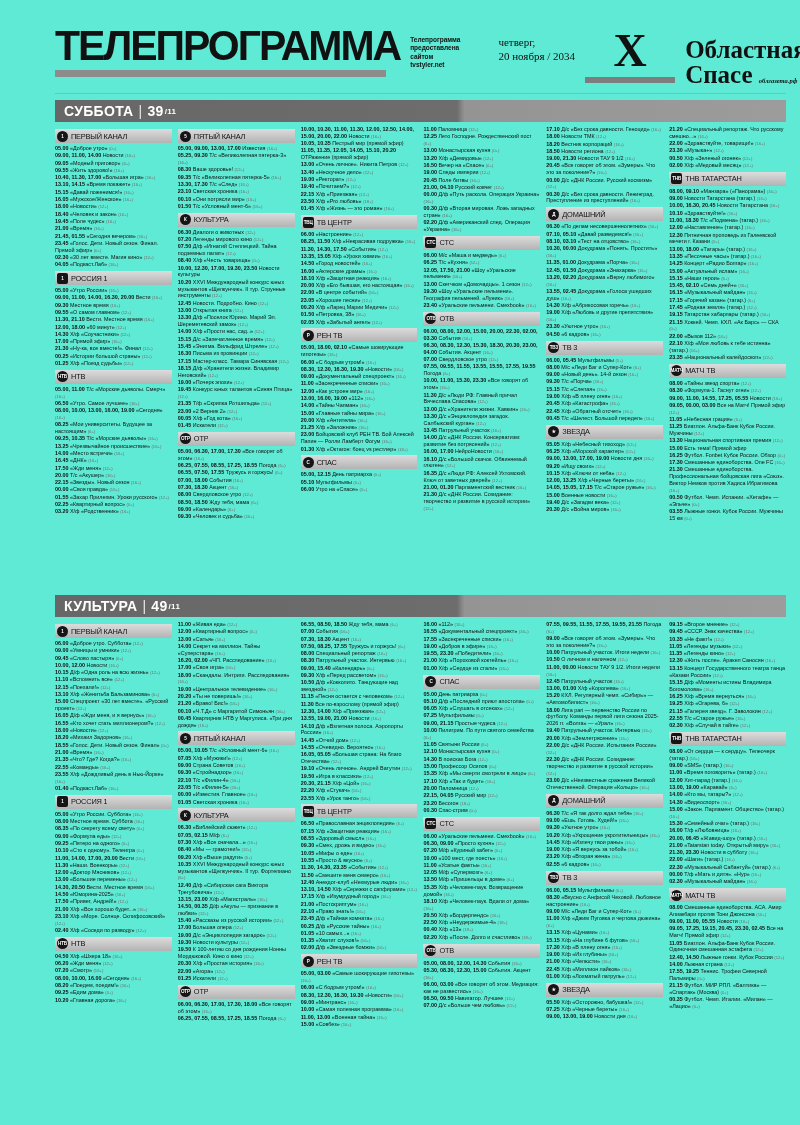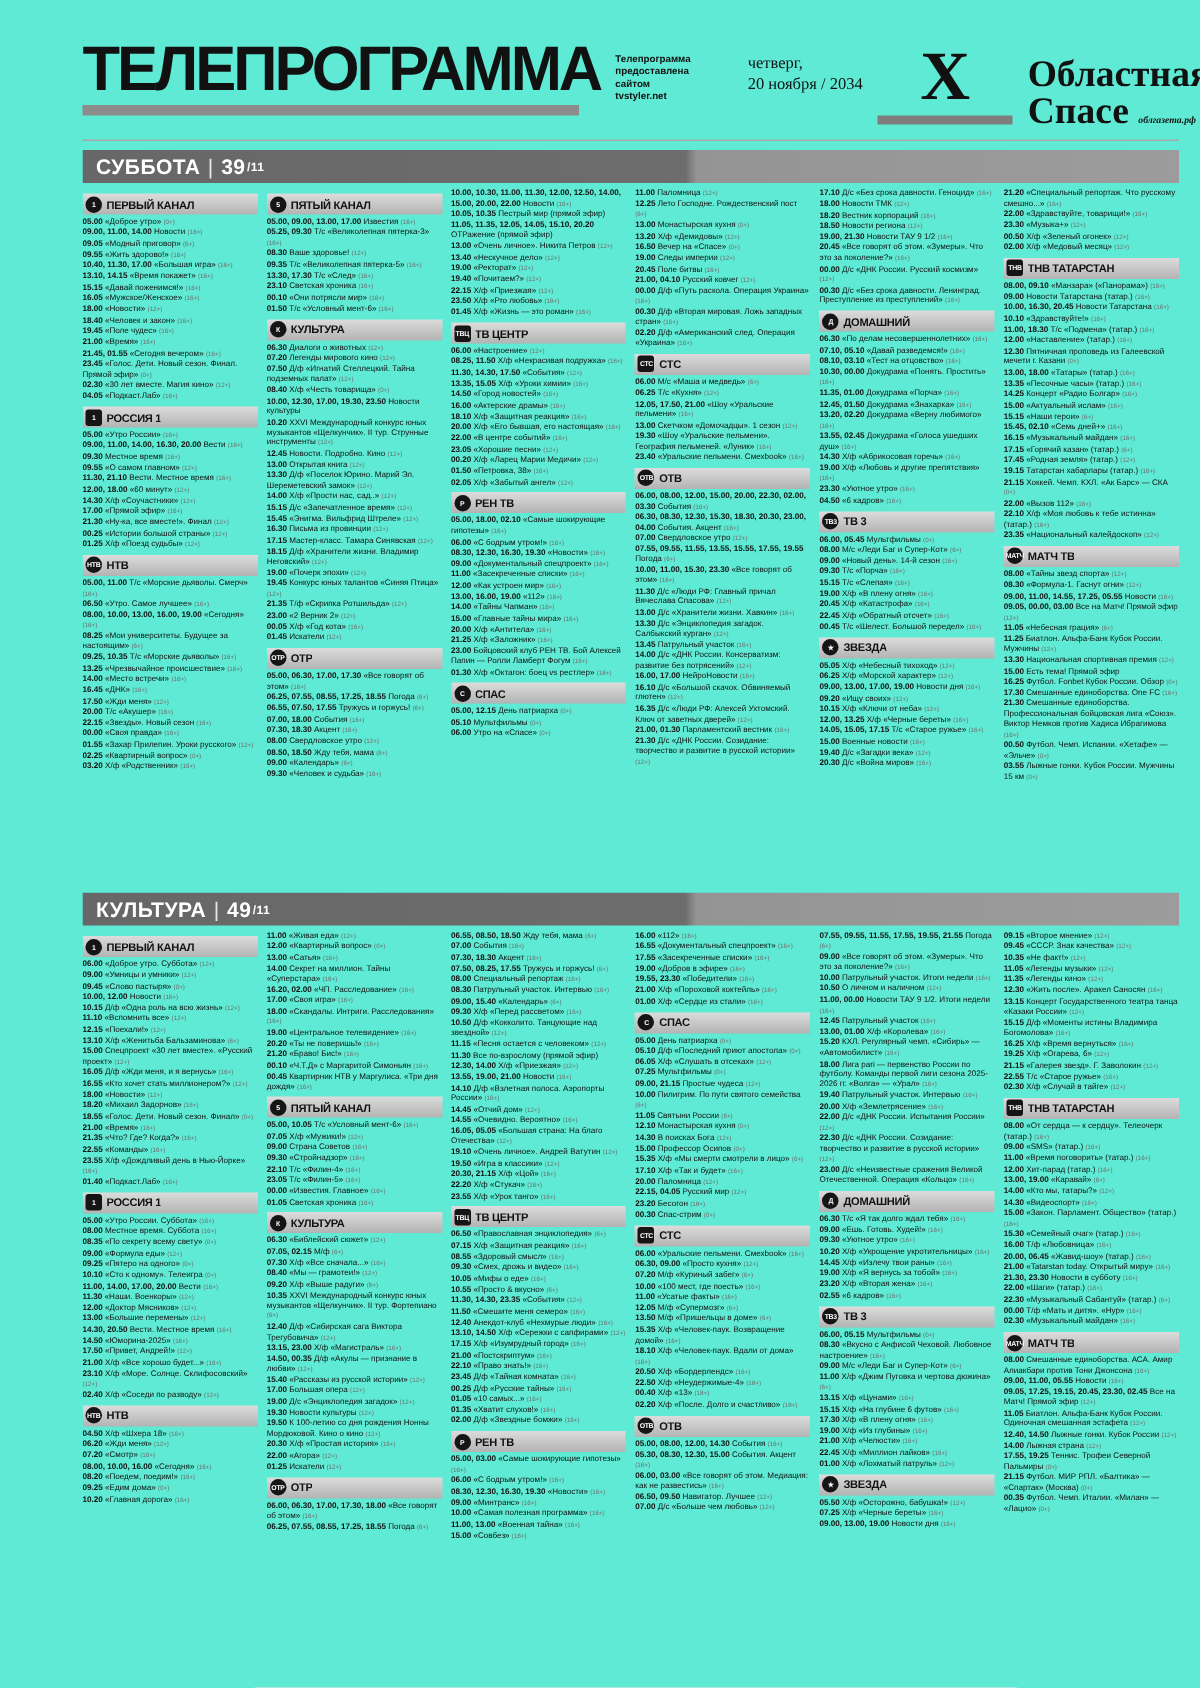--- a/index.html
+++ b/index.html
@@ -33,21 +33,21 @@
   .day-banner sup{font-size:8px;vertical-align:super;margin-left:1px;}
   .cols{display:flex;gap:6px;margin-top:4px;}
   .col{flex:1 1 0;min-width:0;}
   .chblock{margin-bottom:3px;}
   .chbar{display:flex;align-items:center;gap:3px;height:14px;margin:3px 0 2px 0;
          background:linear-gradient(#dcdcdc,#b3b3b3);padding:0 2px;}
   .logo{flex:0 0 auto;width:11px;height:11px;background:#151515;color:#fff;
         display:flex;align-items:center;justify-content:center;
         font-size:4.6px;font-weight:bold;border-radius:50%;letter-spacing:-0.2px;}
   .logo.square{border-radius:2px;}
-  .chname{font-size:7.4px;font-weight:bold;letter-spacing:-0.2px;white-space:nowrap;
+  .chname{font-size:7.4px;font-weight:normal;letter-spacing:-0.2px;white-space:nowrap;
           overflow:hidden;text-align:right;}
   .pr{font-size:5.4px;line-height:1.26;margin:0 0 0.5px 0;word-wrap:break-word;}
   .pr b{font-weight:bold;}
   .age{font-size:4.2px;color:#6d6d6d;}
   #fri .cols{height:462px;overflow:hidden;}
   #sat .cols{height:476px;overflow:hidden;}
 </style>
 </head>
 <body>
 

